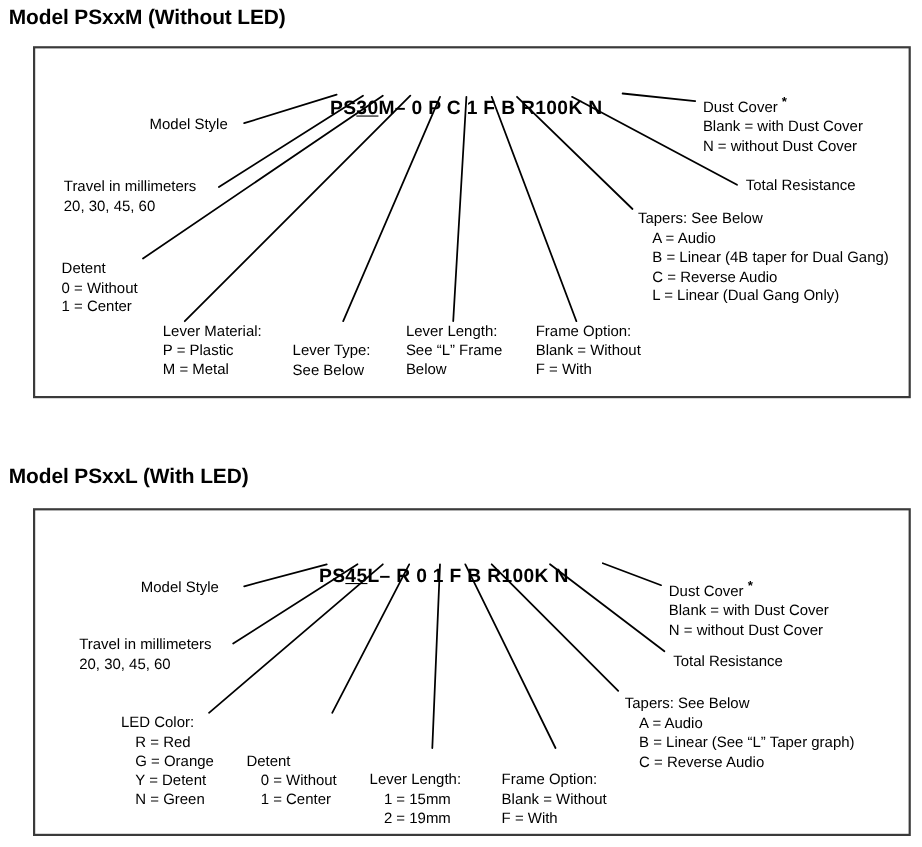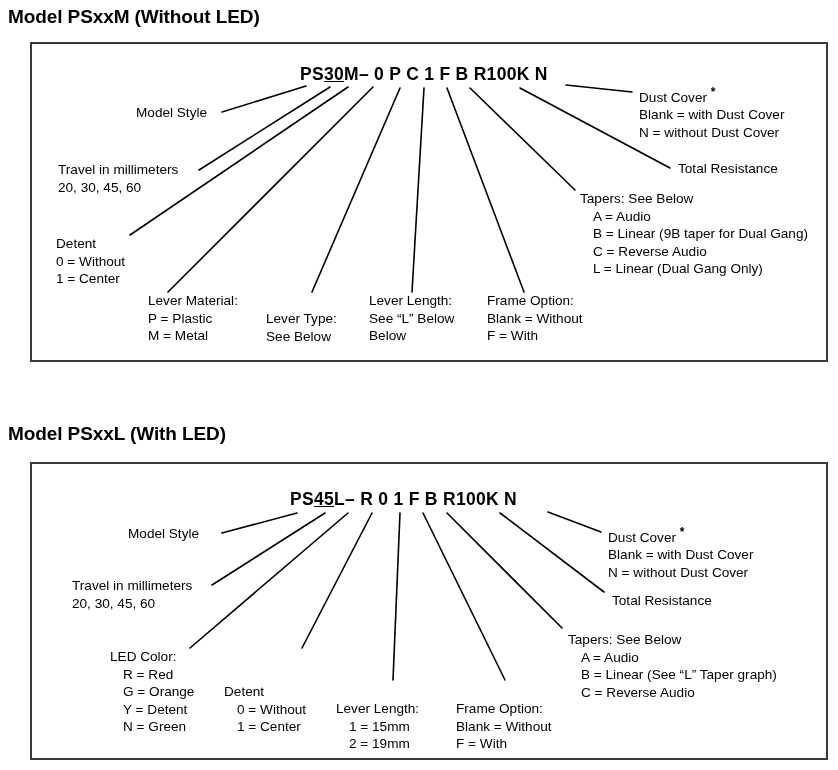--- a/index.html
+++ b/index.html
@@ -27,20 +27,21 @@
     width:100%;height:100%;
     overflow:visible;
     pointer-events:none;
   }
   .partnum{
     position:absolute;
     font-size:17.5px;
     font-weight:bold;
     white-space:nowrap;
     letter-spacing:0.3px;
+    margin-top:24px;
   }
   .partnum .seg{ display:inline-block; }
   .partnum .underline{ text-decoration:underline; }
   .lbl{
     position:absolute;
     font-size:13.6px;
     line-height:17.5px;
     white-space:nowrap;
   }
   .lbl .ln{display:block;}
@@ -105,34 +106,34 @@
   <span class="ln">M = Metal</span>
 </div>
 
 <div class="lbl" style="left:266px; top:310px;">
   <span class="ln">Lever Type:</span>
   <span class="ln">See Below</span>
 </div>
 
 <div class="lbl" style="left:369px; top:292px;">
   <span class="ln">Lever Length:</span>
-  <span class="ln">See “L” Below</span>
+  <span class="ln">See “L” Frame</span>
   <span class="ln">Below</span>
 </div>
 
 <div class="lbl right-al" style="left:487px; top:292px; width:118px;">
   <span class="ln" style="text-align:left;">Frame Option:</span>
   <span class="ln" style="text-align:left;">Blank = Without</span>
   <span class="ln">F = With</span>
 </div>
 
 <div class="lbl" style="left:580px; top:190px;">
   <span class="ln">Tapers: See Below</span>
   <span class="ln indent">A = Audio</span>
-  <span class="ln indent">B = Linear (9B taper for Dual Gang)</span>
+  <span class="ln indent">B = Linear (4B taper for Dual Gang)</span>
   <span class="ln indent">C = Reverse Audio</span>
   <span class="ln indent">L = Linear (Dual Gang Only)</span>
 </div>
 
 <div class="lbl" style="left:678px; top:160px;">
   <span class="ln">Total Resistance</span>
 </div>
 
 <div class="lbl right-al" style="left:639px; top:84px; width:182px;">
   <span class="ln" style="text-align:left;">Dust Cover <span class="star">*</span></span>

